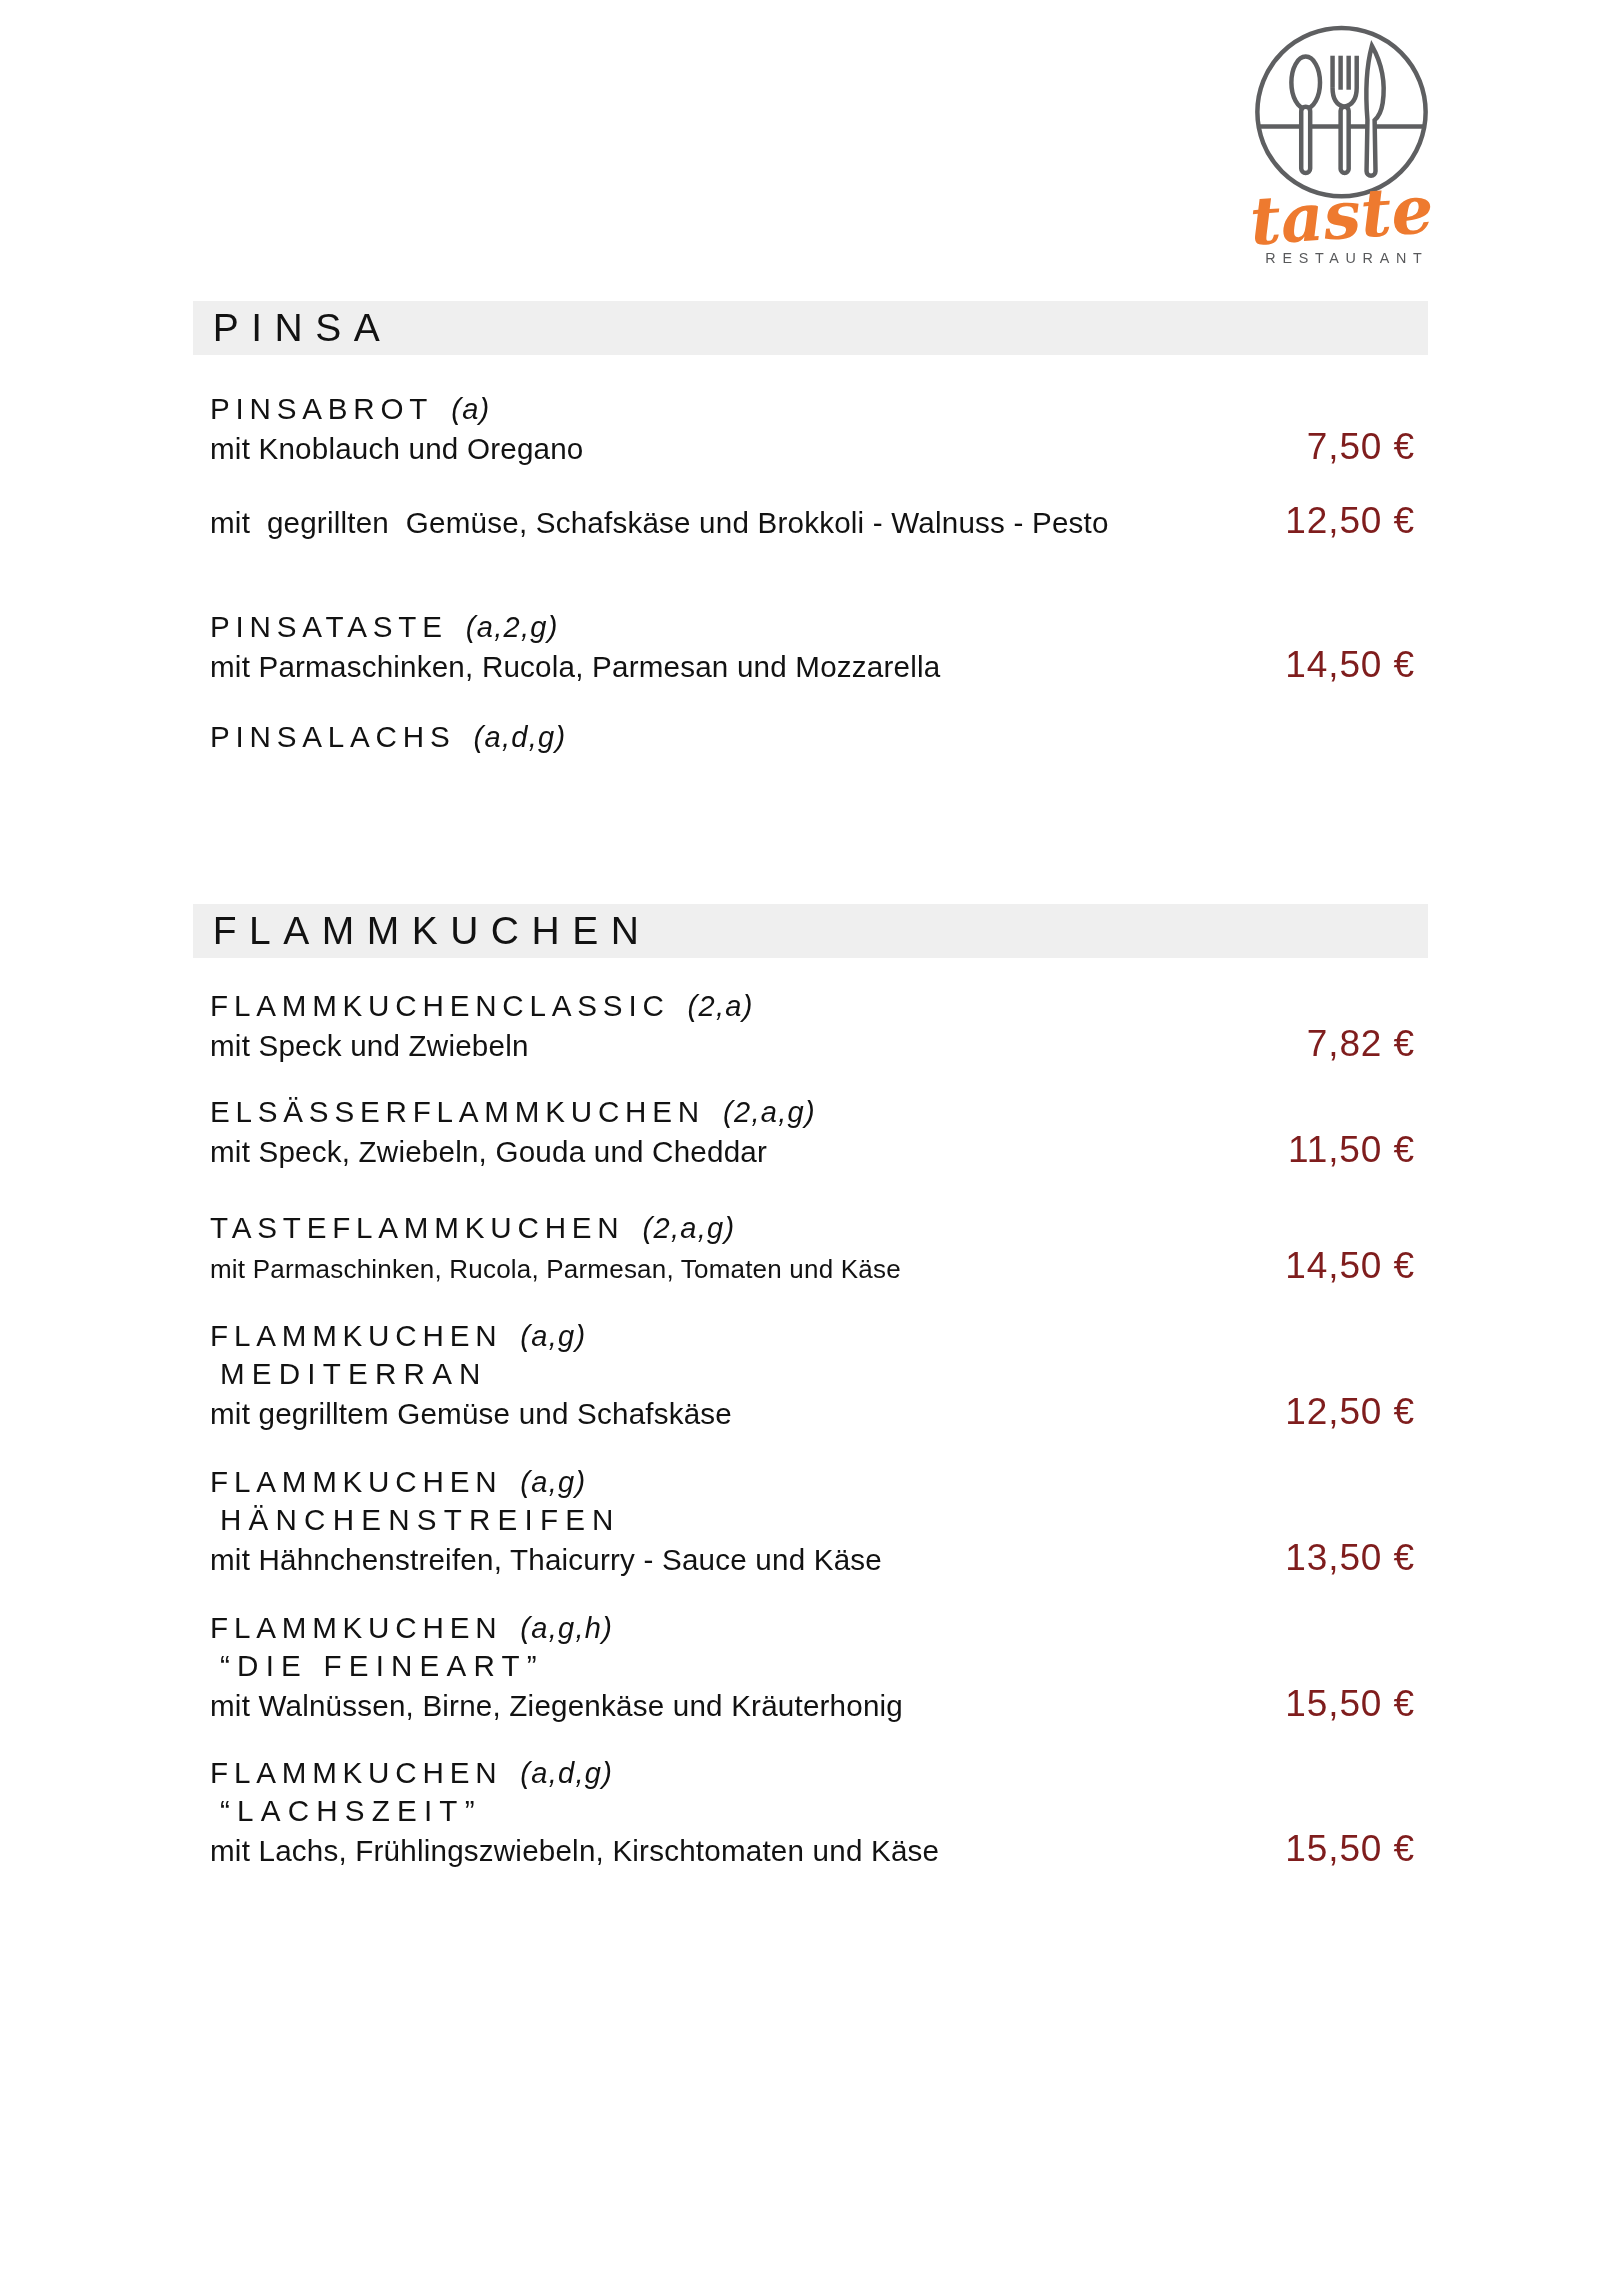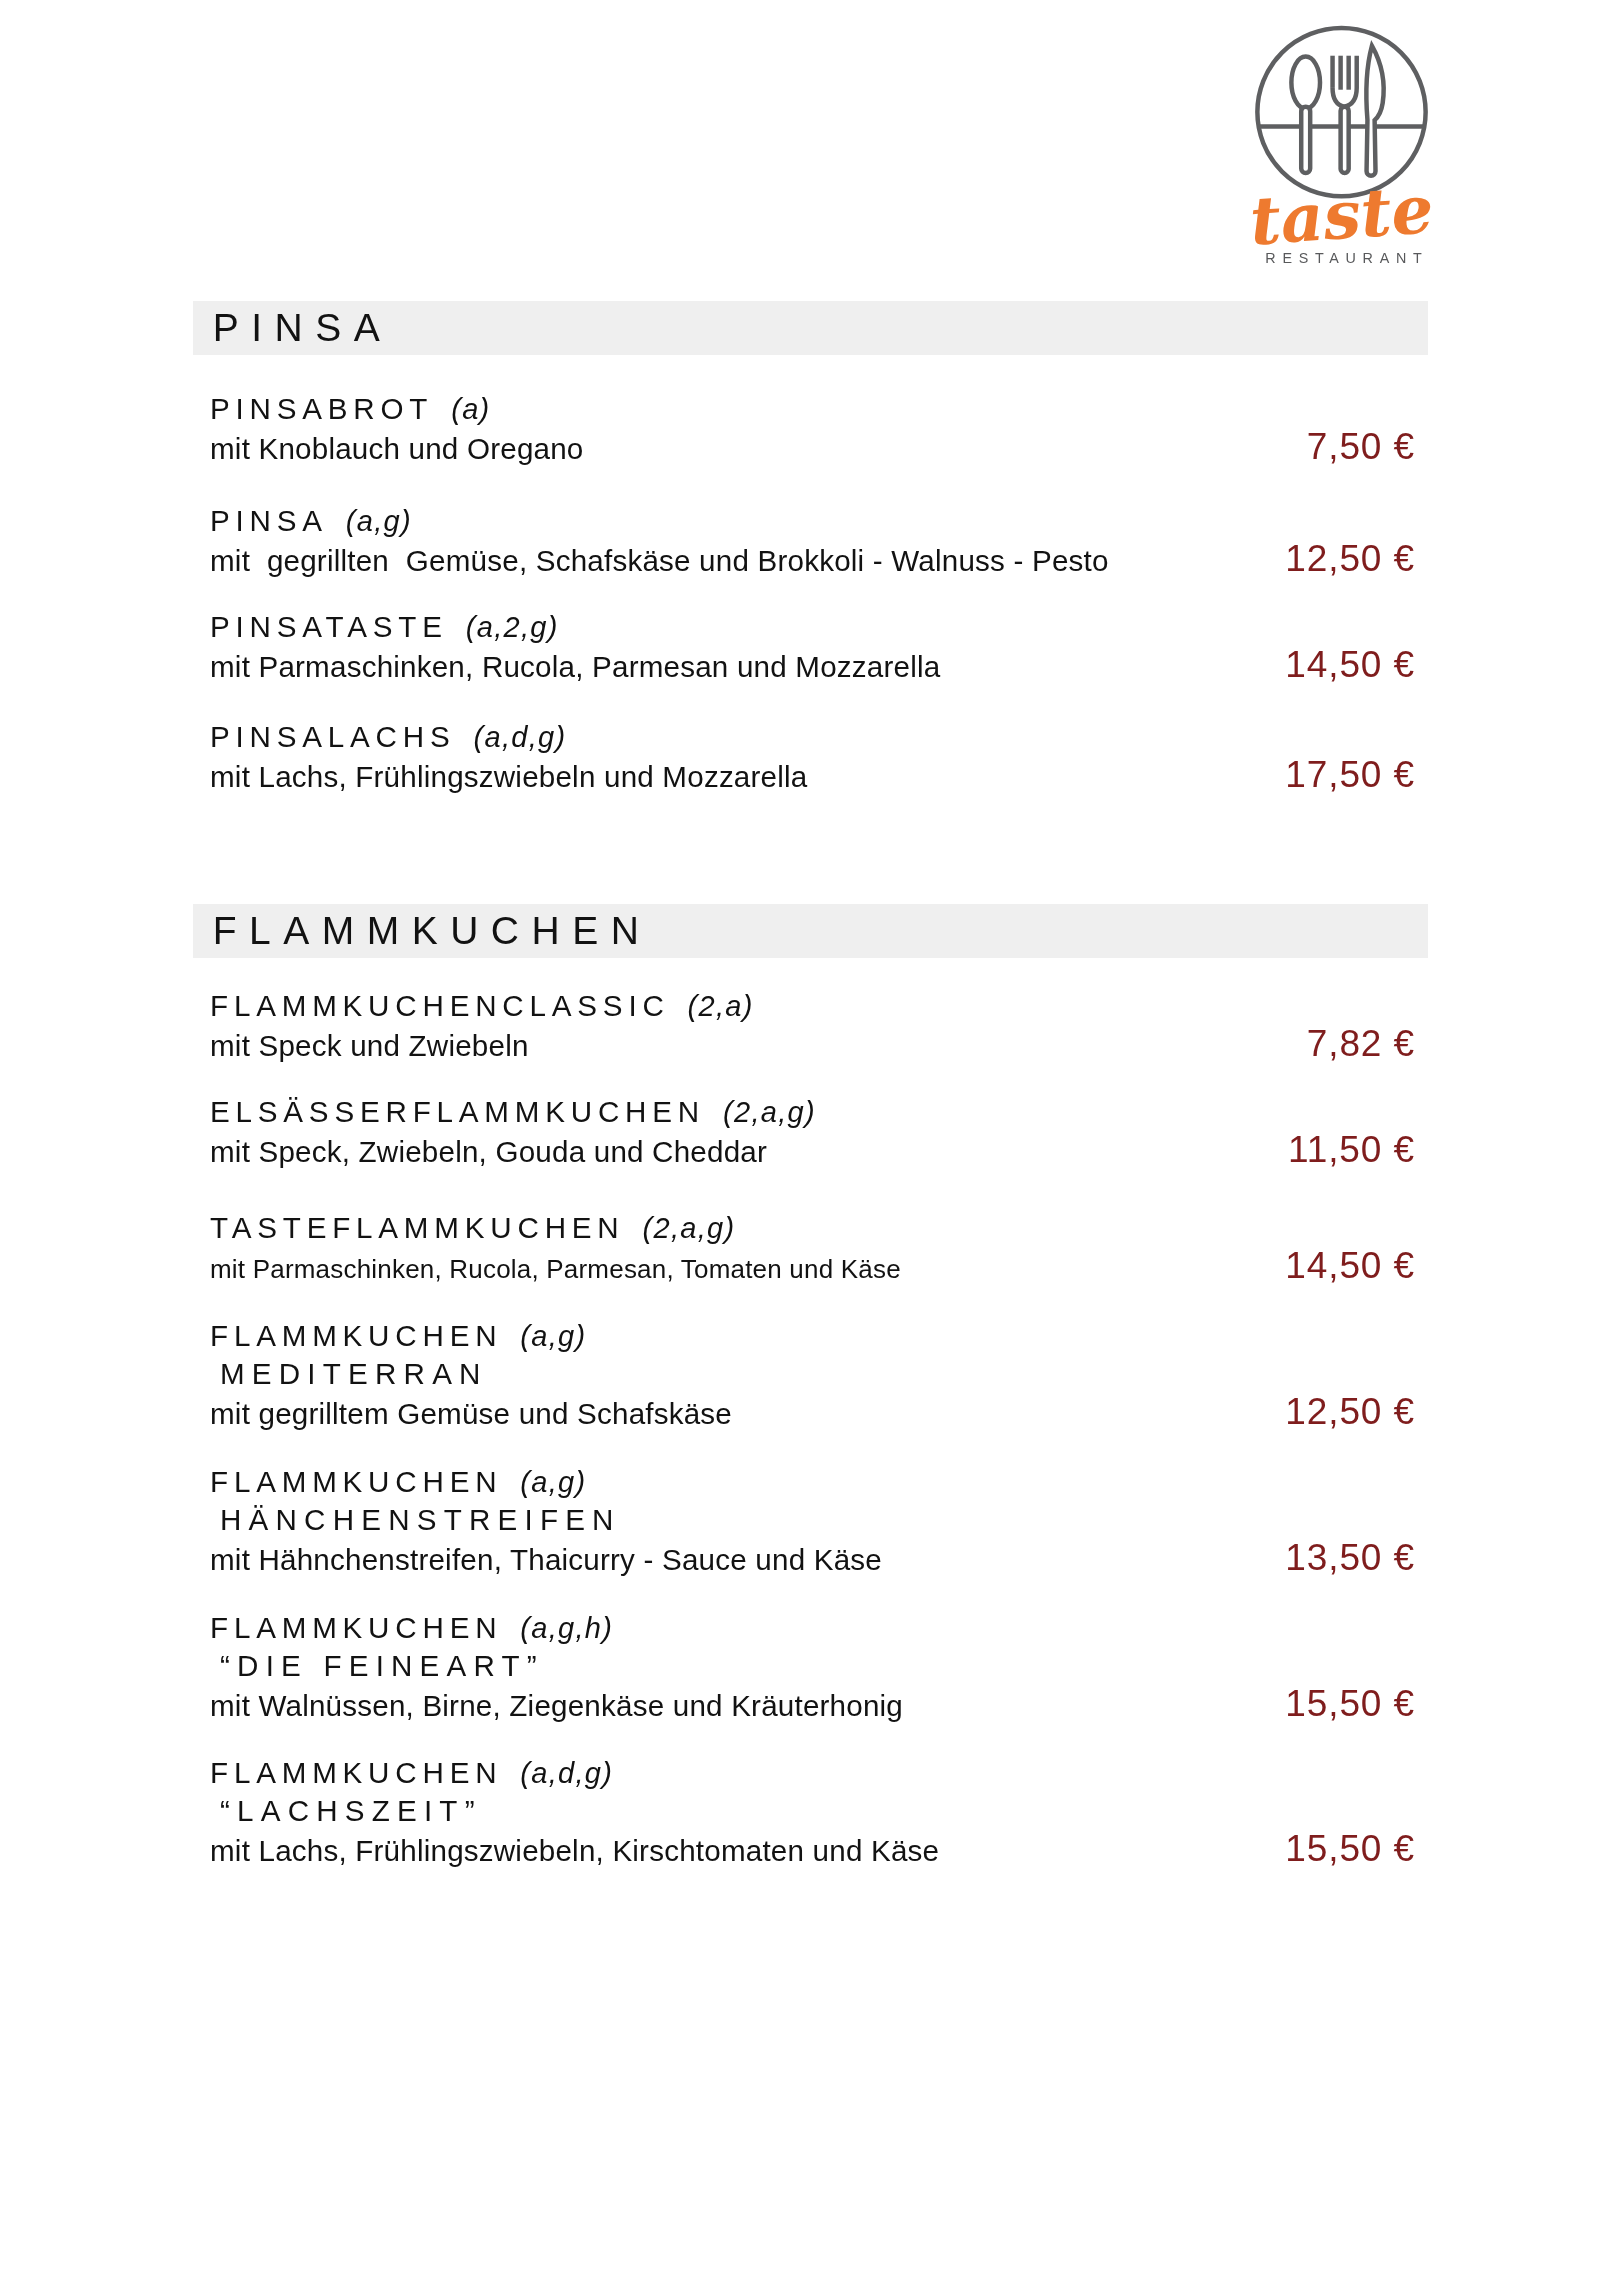--- a/index.html
+++ b/index.html
@@ -106,41 +106,36 @@
 
 <div class="item" style="top:390px">
   <div class="nline"><span>PINSABROT</span><span class="allerg">(a)</span></div>
   <div class="drow">
     <span class="desc">mit Knoblauch und Oregano</span>
     <span class="price">7,50 €</span>
   </div>
 </div>
 
 <div class="item" style="top:502px">
-  <div class="nline"><span>PINSA</span><span class="allerg">(a,g)</span></div>
   <div class="drow">
     <span class="desc">mit  gegrillten  Gemüse, Schafskäse und Brokkoli - Walnuss - Pesto</span>
     <span class="price">12,50 €</span>
   </div>
 </div>
 
 <div class="item" style="top:608px">
   <div class="nline"><span>PINSATASTE</span><span class="allerg">(a,2,g)</span></div>
   <div class="drow">
     <span class="desc">mit Parmaschinken, Rucola, Parmesan und Mozzarella</span>
     <span class="price">14,50 €</span>
   </div>
 </div>
 
 <div class="item" style="top:718px">
   <div class="nline"><span>PINSALACHS</span><span class="allerg">(a,d,g)</span></div>
-  <div class="drow">
-    <span class="desc">mit Lachs, Frühlingszwiebeln und Mozzarella</span>
-    <span class="price">17,50 €</span>
-  </div>
 </div>
 
 <div class="section-bar" style="top:904px">
   <span class="section-title">FLAMMKUCHEN</span>
 </div>
 
 <div class="item" style="top:987px">
   <div class="nline"><span>FLAMMKUCHENCLASSIC</span><span class="allerg">(2,a)</span></div>
   <div class="drow">
     <span class="desc">mit Speck und Zwiebeln</span>

